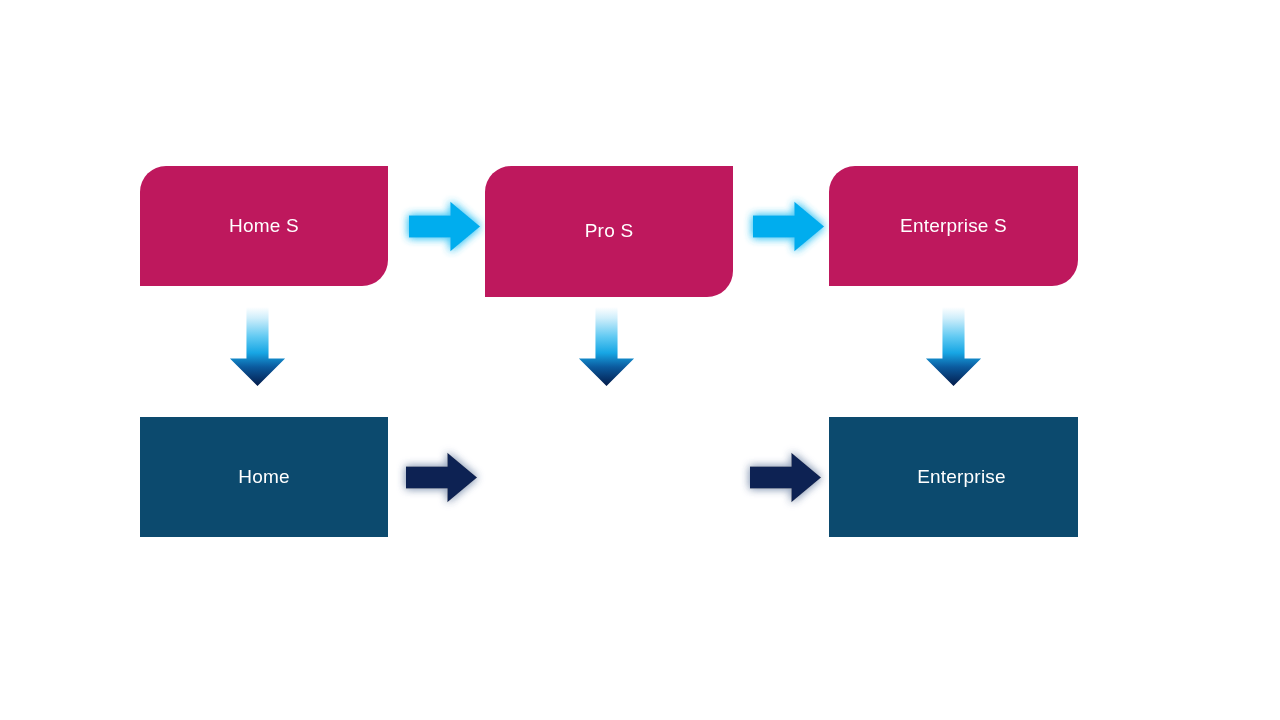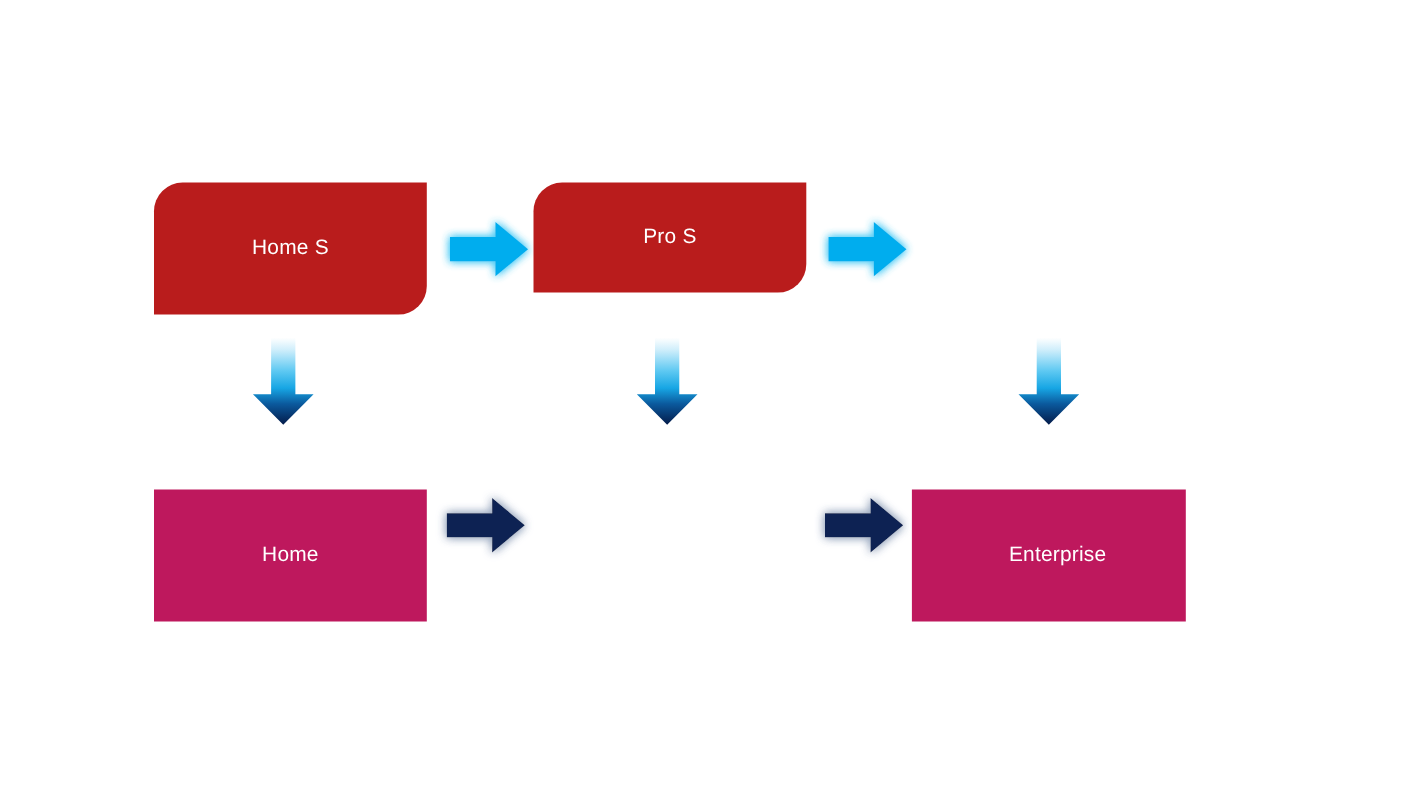--- a/index.html
+++ b/index.html
@@ -37,28 +37,27 @@
     font-size: 19px;
     font-weight: 400;
     letter-spacing: 0.2px;
     line-height: 1.2;
     text-align: center;
     user-select: none;
   }
 
   
   .node-box.service {
-    background: #b91c1c;
+    background: #be185d;
     border-radius: 26px 0 26px 0;
   }
 
   .node-box.product {
-    background: #be185d;
+    background: #0c4a6e;
     border-radius: 0;
-    margin-top: 28px;
   }
 
   .node-label {
     pointer-events: none;
   }
 
   
   #arrow-layer {
     position: absolute;
     left: 0;
@@ -138,24 +137,27 @@
     </g>
     <g>
       <use href="#arrowDown" x="925" y="307" width="57" height="80" fill="url(#downGrad)"></use>
     </g>
   </svg>
 
   <div class="node-box service" style="left:140px; top:166px; width:248px; height:120px;">
     <span class="node-label">Home S</span>
   </div>
 
-  <div class="node-box service" style="left:485px; top:166px; width:248px; height:100px;justify-content:center;">
+  <div class="node-box service" style="left:485px; top:166px; width:248px; height:131px;justify-content:center;">
     <span class="node-label">Pro S</span>
   </div>
 
+  <div class="node-box service" style="left:829px; top:166px; width:249px; height:120px;">
+    <span class="node-label">Enterprise S</span>
+  </div>
 
   <div class="node-box product" style="left:140px; top:417px; width:248px; height:120px;">
     <span class="node-label">Home</span>
   </div>
 
 
   <div class="node-box product" style="left:829px; top:417px; width:249px; height:120px;padding-left:16px;">
     <span class="node-label">Enterprise</span>
   </div>
 

